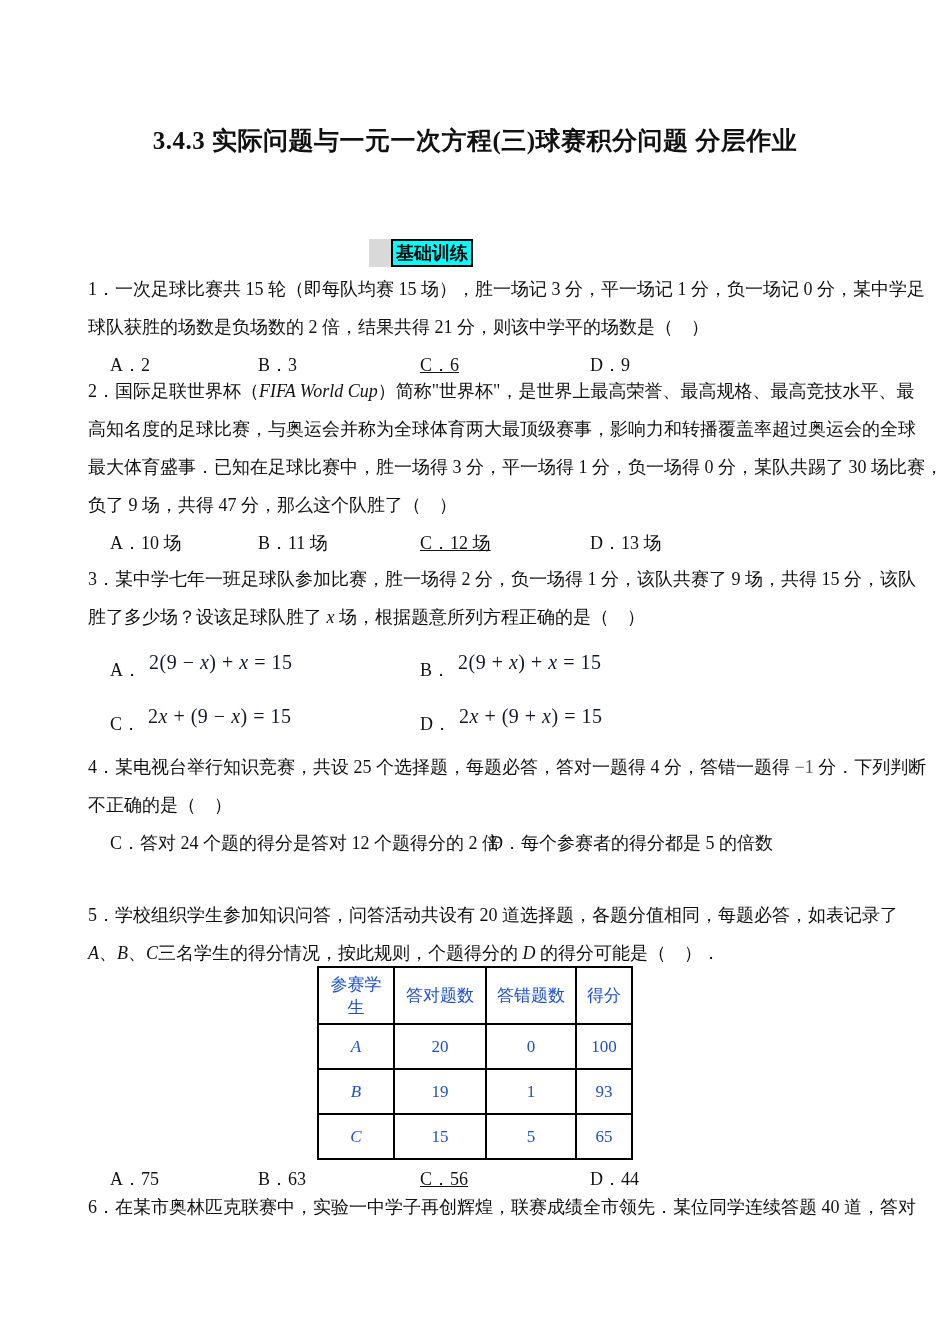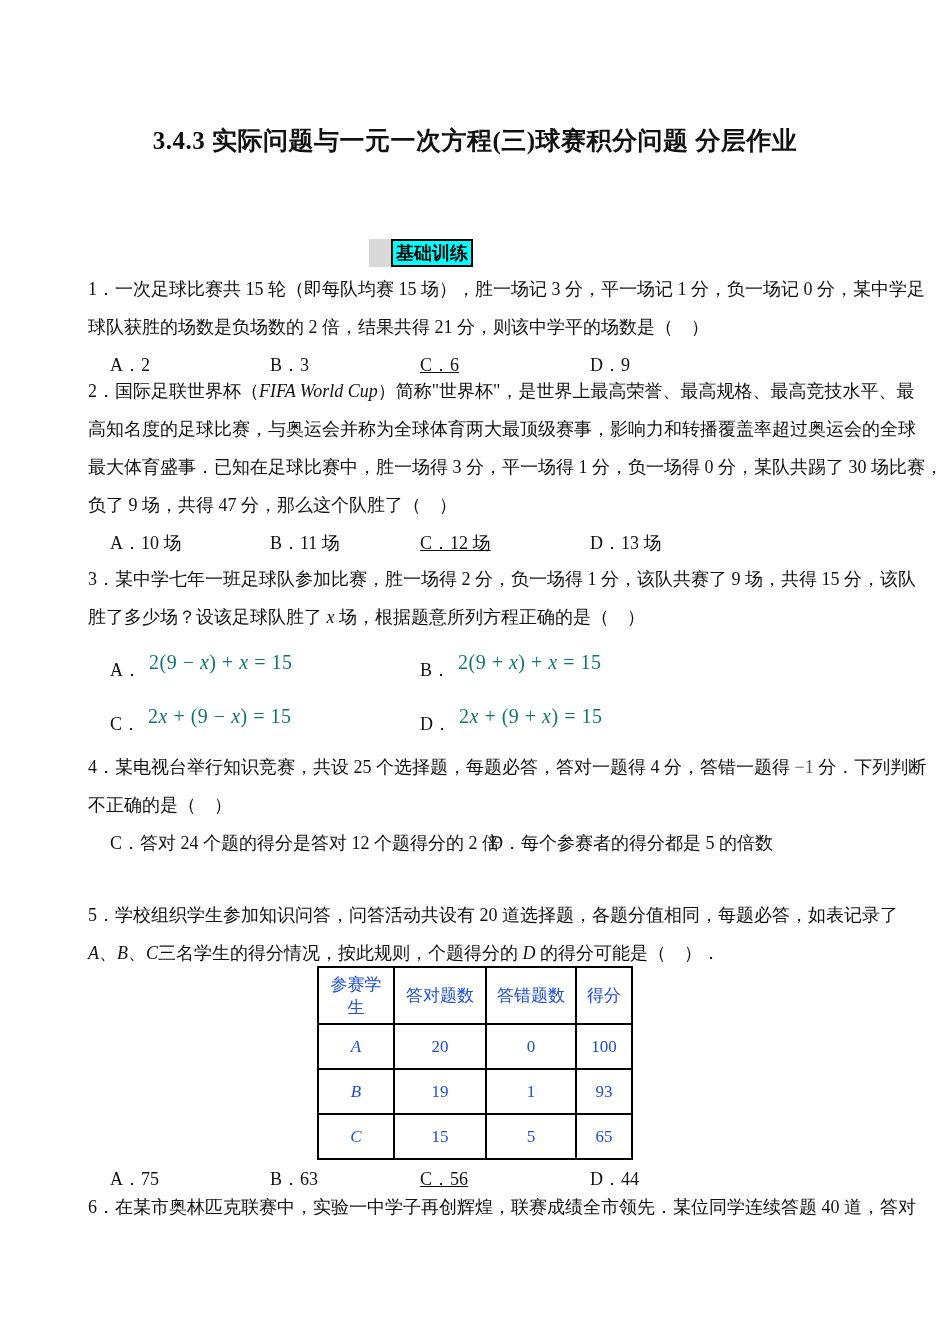--- a/index.html
+++ b/index.html
@@ -16,28 +16,28 @@
     font-family:"Liberation Sans",sans-serif;font-weight:bold;font-size:18px;
     line-height:24px;padding:0 3px;color:#000;}
 
   .q{position:absolute;left:88px;width:774px;font-size:18px;}
   .ln{height:38px;line-height:38px;white-space:nowrap;}
   .it{font-style:italic;font-family:"Liberation Serif",serif;}
   .num{font-family:"Liberation Serif",serif;}
 
   .optrow{position:relative;height:38px;}
   .optrow .opt{position:absolute;top:0;height:38px;line-height:38px;white-space:nowrap;}
-  .pos-a{left:22px;}  .pos-b{left:170px;margin-left:12px;} .pos-c{left:332px;text-decoration:underline;} .pos-d{left:502px;}
+  .pos-a{left:22px;}  .pos-b{left:170px;} .pos-c{left:332px;text-decoration:underline;} .pos-d{left:502px;}
   .pos-b2{left:330px;} .pos-d2{left:402px;}
 
   .eqrow{position:relative;height:54px;}
   .eqrow .eqopt{position:absolute;bottom:8px;white-space:nowrap;}
   .eq-pos-1{left:22px;} .eq-pos-2{left:332px;}
   .opt-label{font-size:18px;}
-  .eq{font-size:20px;color:#0f766e;position:relative;top:-7px;margin-left:8px;letter-spacing:0.5px;}
+  .eq{font-size:20px;color:#0f172a;position:relative;top:-7px;margin-left:8px;letter-spacing:0.5px;}
 
   table.score-table{border-collapse:collapse;margin:-6px auto 0 auto;font-size:17px;color:#1d4ed8;}
   table.score-table th,table.score-table td{border:2px solid #000;text-align:center;vertical-align:middle;padding:0 4px;}
   table.score-table th{font-weight:normal;height:55px;}
   table.score-table td{height:43px;}
   .col1{width:66px;} .col2{width:82px;} .col3{width:80px;font-family:Liberation Serif, serif;} .col4{width:46px;}
 </style>
 </head>
 <body>
 

